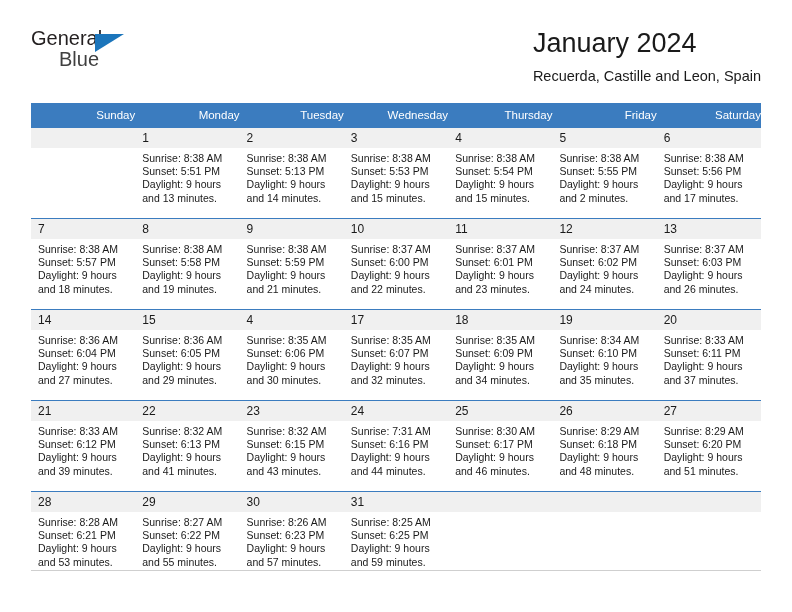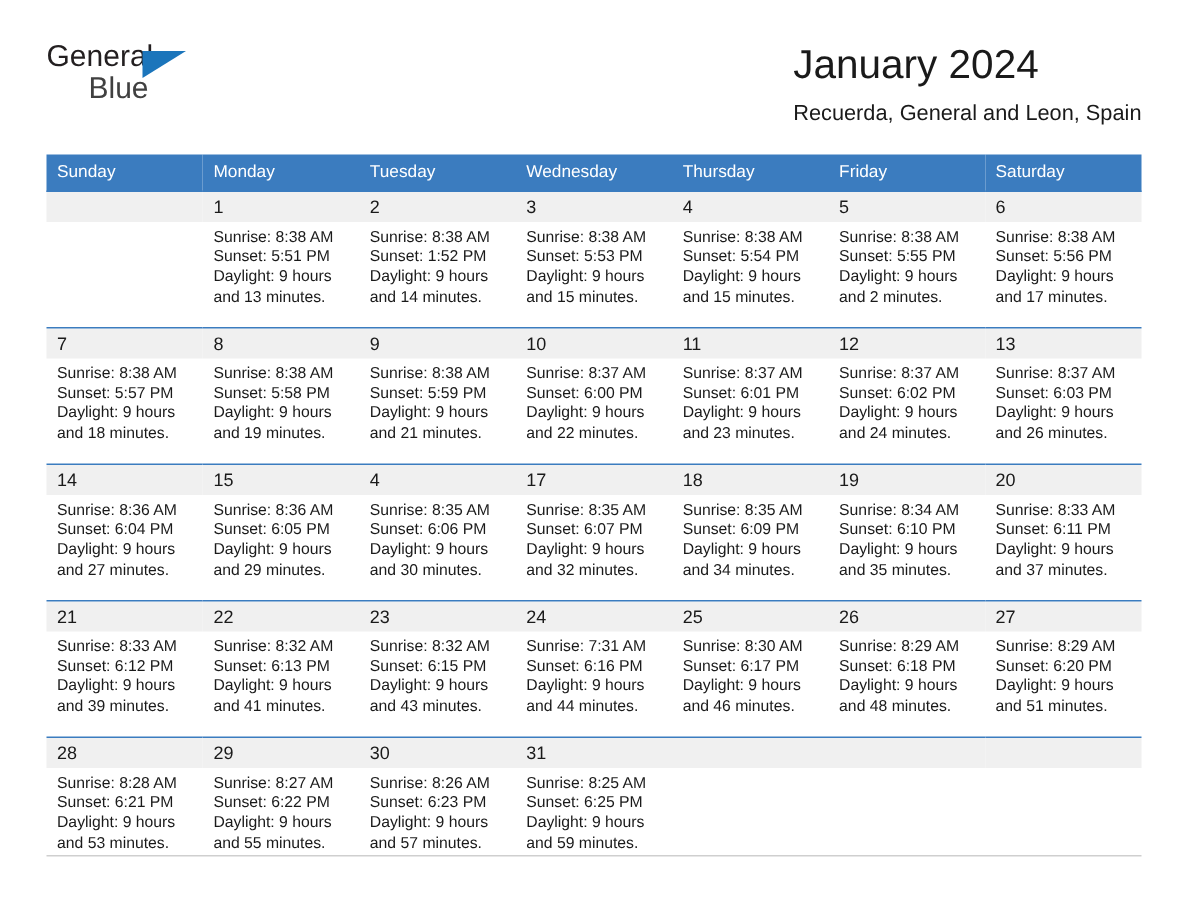--- a/index.html
+++ b/index.html
@@ -92,21 +92,21 @@
     border-collapse: collapse;
     table-layout: fixed;
   }
   .calendar col { width: 104.28px; }
 
   thead th {
     background: #3b7cbf;
     color: #ffffff;
     font-size: 11.5px;
     font-weight: normal;
-    text-align: left;
+    text-align: right;
     padding: 5px 0 5px 7px;
     height: 14px;
     border: none;
   }
 
   tbody td {
     vertical-align: top;
     padding: 0;
     border: none;
     border-top: 1.4px solid #3b7cbf;
@@ -154,21 +154,21 @@
   <div class="header">
 
     <div class="logo">
       <span class="logo-general">General</span>
       <span class="logo-tri"></span>
       <span class="logo-blue">Blue</span>
     </div>
 
     <div class="title-block">
       <div class="cal-title">January 2024</div>
-      <div class="cal-subtitle">Recuerda, General and Leon, Spain</div>
+      <div class="cal-subtitle">Recuerda, Castille and Leon, Spain</div>
     </div>
 
   </div>
 
   <table class="calendar">
     <colgroup>
       <col>
         <col>
         <col>
         <col>
@@ -209,21 +209,21 @@
                 <div>Daylight: 9 hours</div>
                 <div>and 13 minutes.</div>
               </div>
             </div>
           </td>
           <td>
             <div class="cell">
               <div class="daynum">2</div>
               <div class="info">
                 <div>Sunrise: 8:38 AM</div>
-                <div>Sunset: 1:52 PM</div>
+                <div>Sunset: 5:13 PM</div>
                 <div>Daylight: 9 hours</div>
                 <div>and 14 minutes.</div>
               </div>
             </div>
           </td>
           <td>
             <div class="cell">
               <div class="daynum">3</div>
               <div class="info">
                 <div>Sunrise: 8:38 AM</div>

